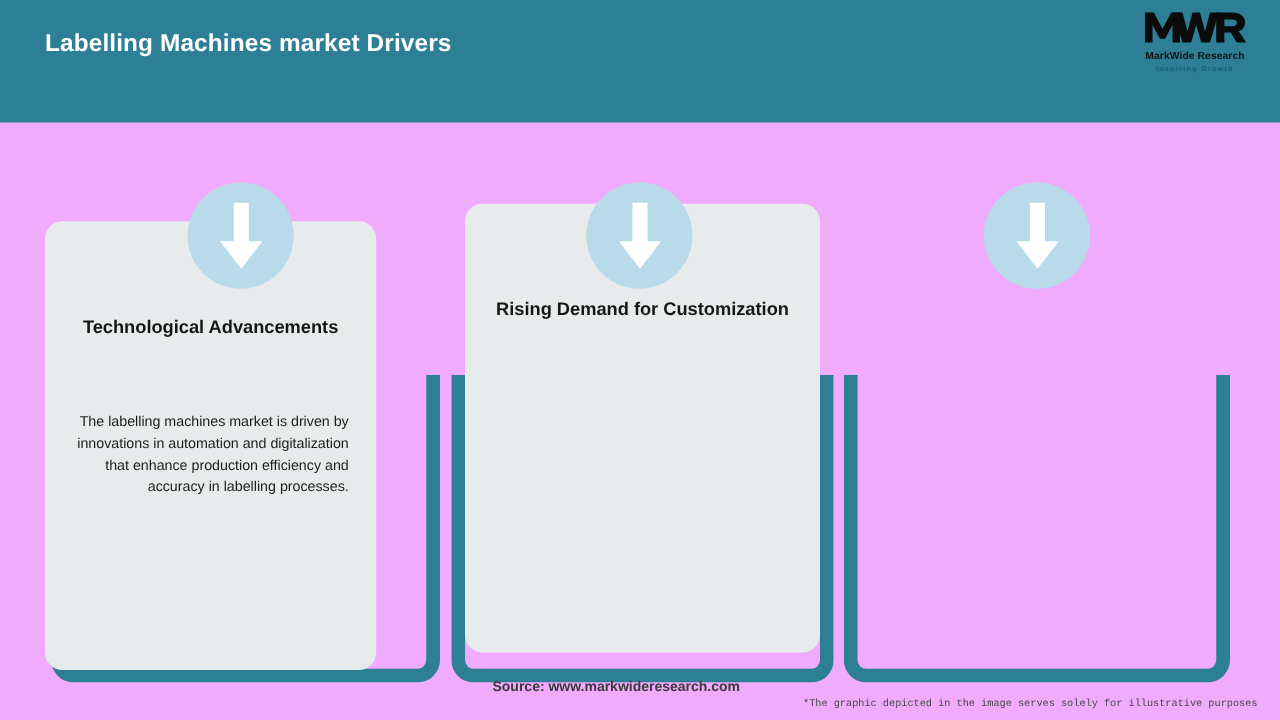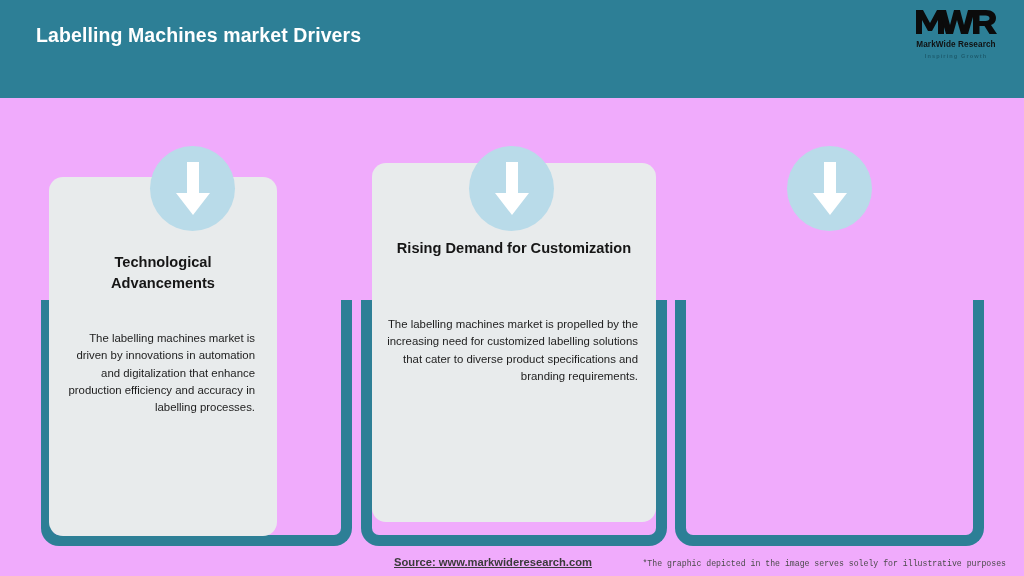--- a/index.html
+++ b/index.html
@@ -79,25 +79,24 @@
   
   .icon-circle{
     position:absolute;
     width:85px;height:85px;border-radius:50%;
     background:#b9dbe9;
     display:flex;align-items:center;justify-content:center;
   }
 
   
   .source{
-    position:absolute;left:394px;top:556px;
+    position:absolute;left:394px;top:544px;
     font-size:11.2px;font-weight:bold;color:#3a3a3a;
     font-family:"Liberation Sans", sans-serif;
     white-space:nowrap;
-    text-decoration:underline;
   }
   .disclaimer{
     position:absolute;right:18px;top:559px;
     font-size:8.2px;color:#4a4a4a;
     font-family:Liberation Mono, monospace;
     white-space:nowrap;
   }
 </style>
 </head>
 <body>
@@ -120,36 +119,35 @@
       </svg>
       <div class="logo-name">MarkWide Research</div>
       <div class="logo-tag">Inspiring Growth</div>
     </div>
   </div>
 
   <div class="card-wrap">
 
     <div class="frame" style="left:41px;top:300px;width:311px;height:246px;"></div>
 
-    <div class="card" style="left:49px;top:177px;width:228px;height:359px;">
+    <div class="card" style="left:36px;top:177px;width:265px;height:359px;">
       <div class="card-title" style="top:75px;">Technological Advancements</div>
       <div class="card-body" style="top:153px;left:10px;right:22px;">The labelling machines market is driven by innovations in automation and digitalization that enhance production efficiency and accuracy in labelling processes.</div>
     </div>
 
     <div class="icon-circle" style="left:150px;top:146px;">
       <svg width="40" height="54" viewBox="0 0 40 54" aria-hidden="true">
         <path d="M14 0 L26 0 L26 31 L37 31 L20 53 L3 31 L14 31 Z" fill="#ffffff"></path>
       </svg>
     </div>
 
     <div class="frame" style="left:361px;top:300px;width:306px;height:246px;"></div>
 
     <div class="card" style="left:372px;top:163px;width:284px;height:359px;padding-left:40px;">
       <div class="card-title" style="top:75px;">Rising Demand for Customization</div>
-      <div class="card-body" style="top:153px;left:8px;right:18px;">The labelling machines market is propelled by the increasing need for customized labelling solutions that cater to diverse product specifications and branding requirements.</div>
     </div>
 
     <div class="icon-circle" style="left:469px;top:146px;">
       <svg width="40" height="54" viewBox="0 0 40 54" aria-hidden="true">
         <path d="M14 0 L26 0 L26 31 L37 31 L20 53 L3 31 L14 31 Z" fill="#ffffff"></path>
       </svg>
     </div>
 
     <div class="frame" style="left:675px;top:300px;width:309px;height:246px;"></div>
 

